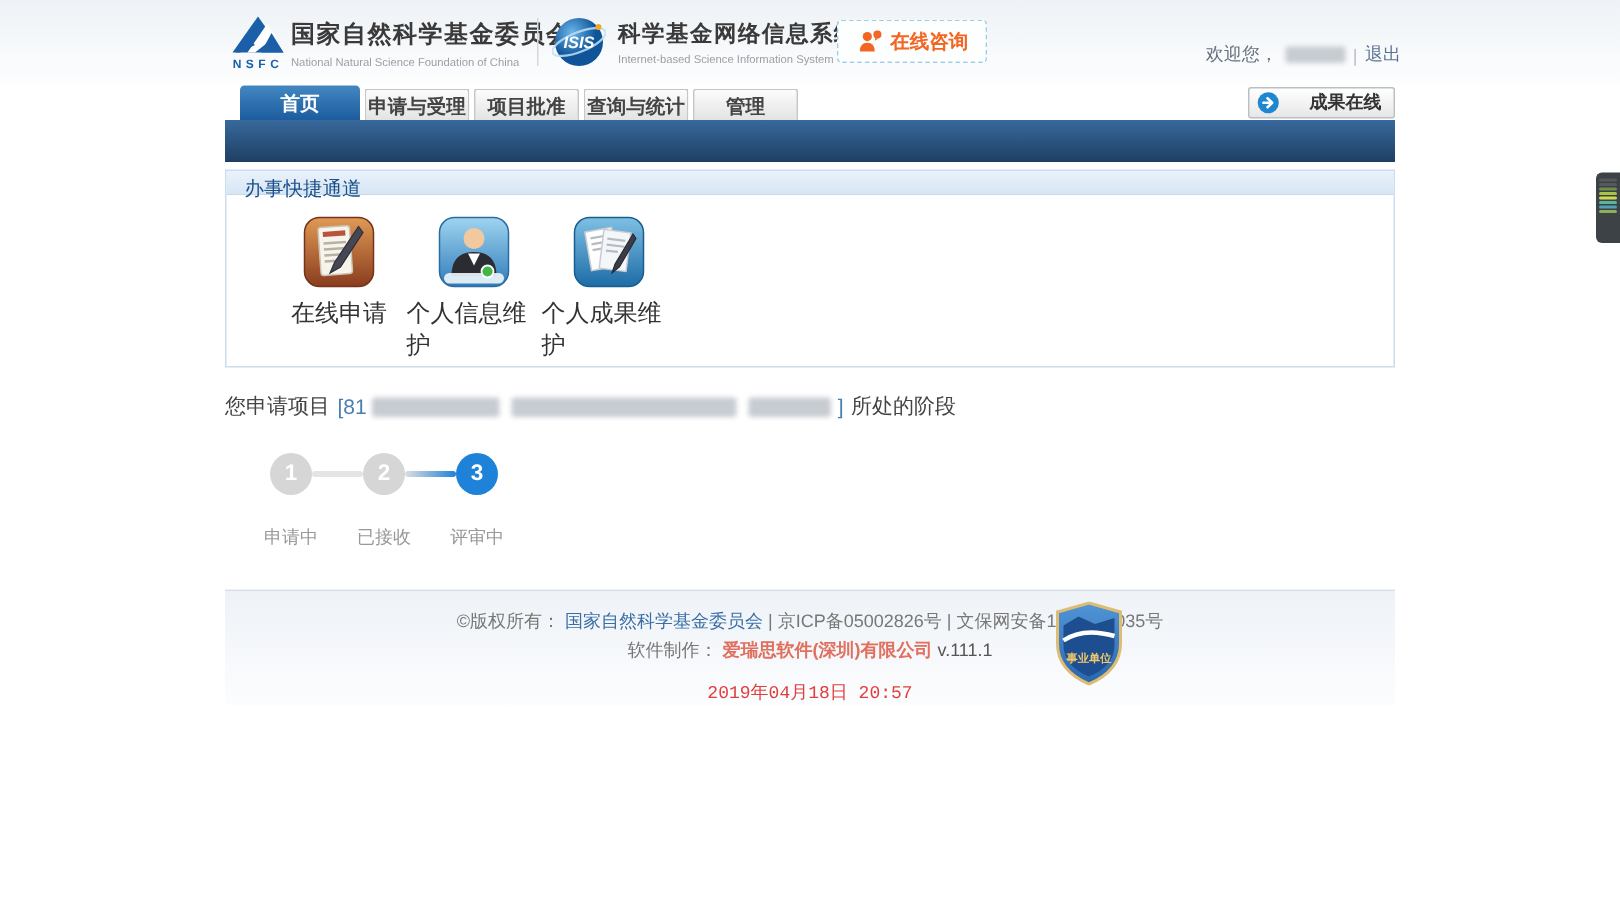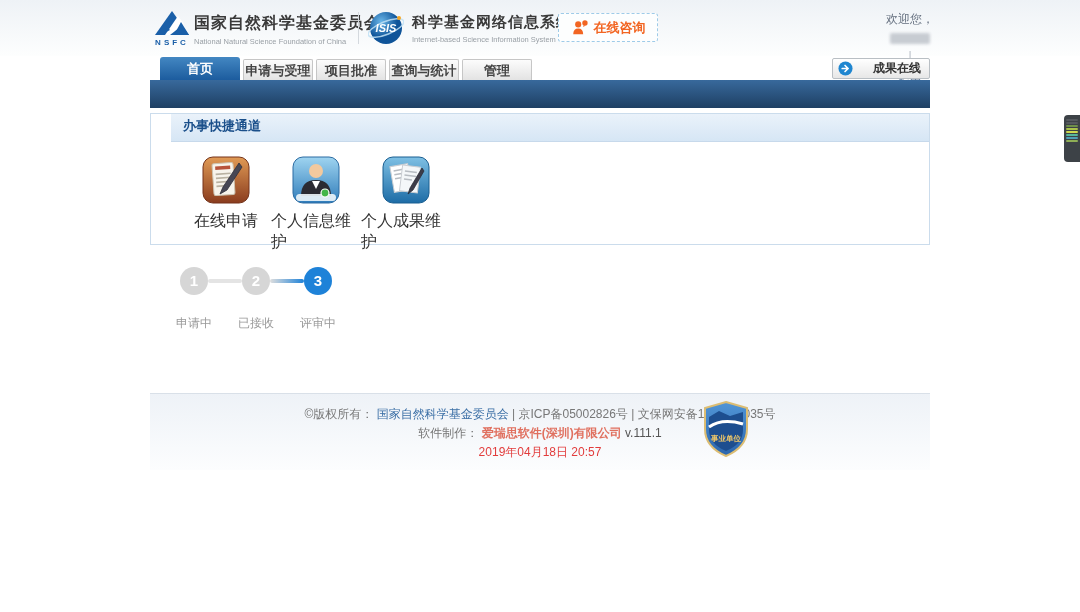--- a/index.html
+++ b/index.html
@@ -15,21 +15,21 @@
   .brand-sub { font-size:7.5px; color:#9aa0a6; margin-top:3px; }
   .nsfc-text { left:194px; }
   .header-divider { position:absolute; left:358px; top:12px; width:1px; height:32px; background:#d4d9de; }
   .isis-logo { position:absolute; left:368px; top:10px; width:36px; height:36px; }
   .isis-text { left:412px; }
   .isis-text .brand-title { font-size:15px; }
   .consult-btn { position:absolute; left:558px; top:13px; width:100px; height:29px;
     border:1px dashed #9ecbe8; border-radius:3px; background:#fdfefe;
     display:flex; align-items:center; justify-content:center; gap:5px; cursor:pointer; }
   .consult-label { color:#f26522; font-weight:bold; font-size:13px; }
-  .welcome { position:absolute; right:146px; top:11px; font-size:12px; color:#667180; display:flex; align-items:center; gap:5px;flex-direction:column; }
+  .welcome { position:absolute; right:146px; top:28px; font-size:12px; color:#667180; display:flex; align-items:center; gap:5px; }
   .blur-chip { display:inline-block; background:#c7ccd2; border-radius:2px; filter:blur(1.6px); }
   .welcome .blur-chip { width:40px; height:11px; }
   .logout-link { color:#5a7494; cursor:pointer; }
   .welcome-sep { color:#b6bdc6; }
 
   
   .nav-row { position:absolute; top:57px; left:160px; height:23px; display:flex; align-items:flex-end; }
   .tab { height:21px; line-height:21px; width:70px; text-align:center; font-size:13px; font-weight:bold;
     color:#444; background:linear-gradient(#fcfcfc,#e3e3e3); border:1px solid #c6c6c6; border-bottom:none;
     border-radius:2px 2px 0 0; margin-right:3px; cursor:pointer; }
@@ -38,22 +38,22 @@
   .results-btn { position:absolute; right:150px; top:58px; height:21px; padding:0 8px 0 5px;
     background:linear-gradient(#ffffff,#e7e7e7); border:1px solid #b9bfc4; border-radius:2px;
     display:flex; align-items:center; gap:20px; cursor:pointer; }
   .results-label { font-size:12px; font-weight:bold; color:#333; }
   .banner { position:absolute; top:80px; left:150px; width:780px; height:28px;
     background:linear-gradient(#38699c,#1e3f63); }
 
   
   .main { position:absolute; left:150px; top:113px; width:780px; }
   .quick-box { border:1px solid #cbdcec; width:780px; height:132px; background:#fff; }
-  .quick-header { height:28px; line-height:24px; padding-left:12px; font-size:13px; font-weight:bold;
-    color:#1a4f8a; background:linear-gradient(#eaf2fa,#d6e6f5); border-bottom:1px solid #c7d9eb;margin-left:20px; }
+  .quick-header { height:16px; line-height:24px; padding-left:12px; font-size:13px; font-weight:normal;
+    color:#1a4f8a; background:linear-gradient(#eaf2fa,#d6e6f5); border-bottom:1px solid #c7d9eb; }
   .quick-body { display:flex; padding:14px 0 0 30px; }
   .quick-item { width:90px; display:flex; flex-direction:column; align-items:center; cursor:pointer; }
   .quick-icon { width:48px; height:48px; }
   .quick-label { margin-top:7px; font-size:16px; color:#333; }
 
   .stage-section { margin-top:17px; }
   .stage-title { font-size:14px; color:#444; display:flex; align-items:center; }
   .stage-title .blue { color:#4a7eb0; }
   .stage-title .blur-chip { height:13px; margin:0 4px; }
   .seg1 { width:85px; } .seg2 { width:150px; } .seg3 { width:55px; }
@@ -68,21 +68,21 @@
   .step-label { position:absolute; top:48px; width:60px; text-align:center; font-size:12px; color:#999; }
 
   
   .footer { position:absolute; left:150px; top:393px; width:780px; height:77px;
     border-top:1px solid #d9e0e8; background:linear-gradient(#eef2f7,#fcfdfe);
     text-align:center; padding-top:11px; }
   .footer-line { font-size:12px; color:#777; line-height:19px; }
   .footer-link { color:#3a6ea5; cursor:pointer; }
   .footer-company { color:#e0705f;font-weight:bold; }
   .footer-version { color:#555; }
-  .footer-date { color:#e23c3c; margin-top:0; }
+  .footer-date { color:#e23c3c; margin-top:10px;font-family:Liberation Mono, monospace; }
   .footer-badge { position:absolute; left:552px; top:7px; width:48px; height:56px; }
 
   
   .side-widget { position:absolute; right:0; top:115px; width:16px; height:47px;
     background:#3d4247; border-radius:4px 0 0 4px; padding:4px 2px; }
   .side-widget .stripe { height:2px; margin-bottom:1px; border-radius:1px; }
 </style>
 </head>
 <body>
 
@@ -228,20 +228,29 @@
             </g>
             <path d="M40 12 L28 32 L26 38 L31 34 L42 15 Z" fill="#3c3c49" stroke="#26262f" stroke-width="0.7"></path>
           </svg>
           <div class="quick-label">个人成果维护</div>
         </div>
 
       </div>
     </div>
 
     <div class="stage-section">
+      <div class="stage-title">
+        <span>您申请项目</span>
+        <span class="blue" style="margin-left:5px">[81</span>
+        <span class="blur-chip seg1"></span>
+        <span class="blur-chip seg2"></span>
+        <span class="blur-chip seg3"></span>
+        <span class="blue">]</span>
+        <span style="margin-left:5px">所处的阶段</span>
+      </div>
 
       <div class="steps">
         <div class="step-circle" style="left:30px">1</div>
         <div class="connector conn-1"></div>
         <div class="step-circle" style="left:92px">2</div>
         <div class="connector conn-2"></div>
         <div class="step-circle active" style="left:154px">3</div>
         <div class="step-label" style="left:14px">申请中</div>
         <div class="step-label" style="left:76px">已接收</div>
         <div class="step-label" style="left:138px">评审中</div>

